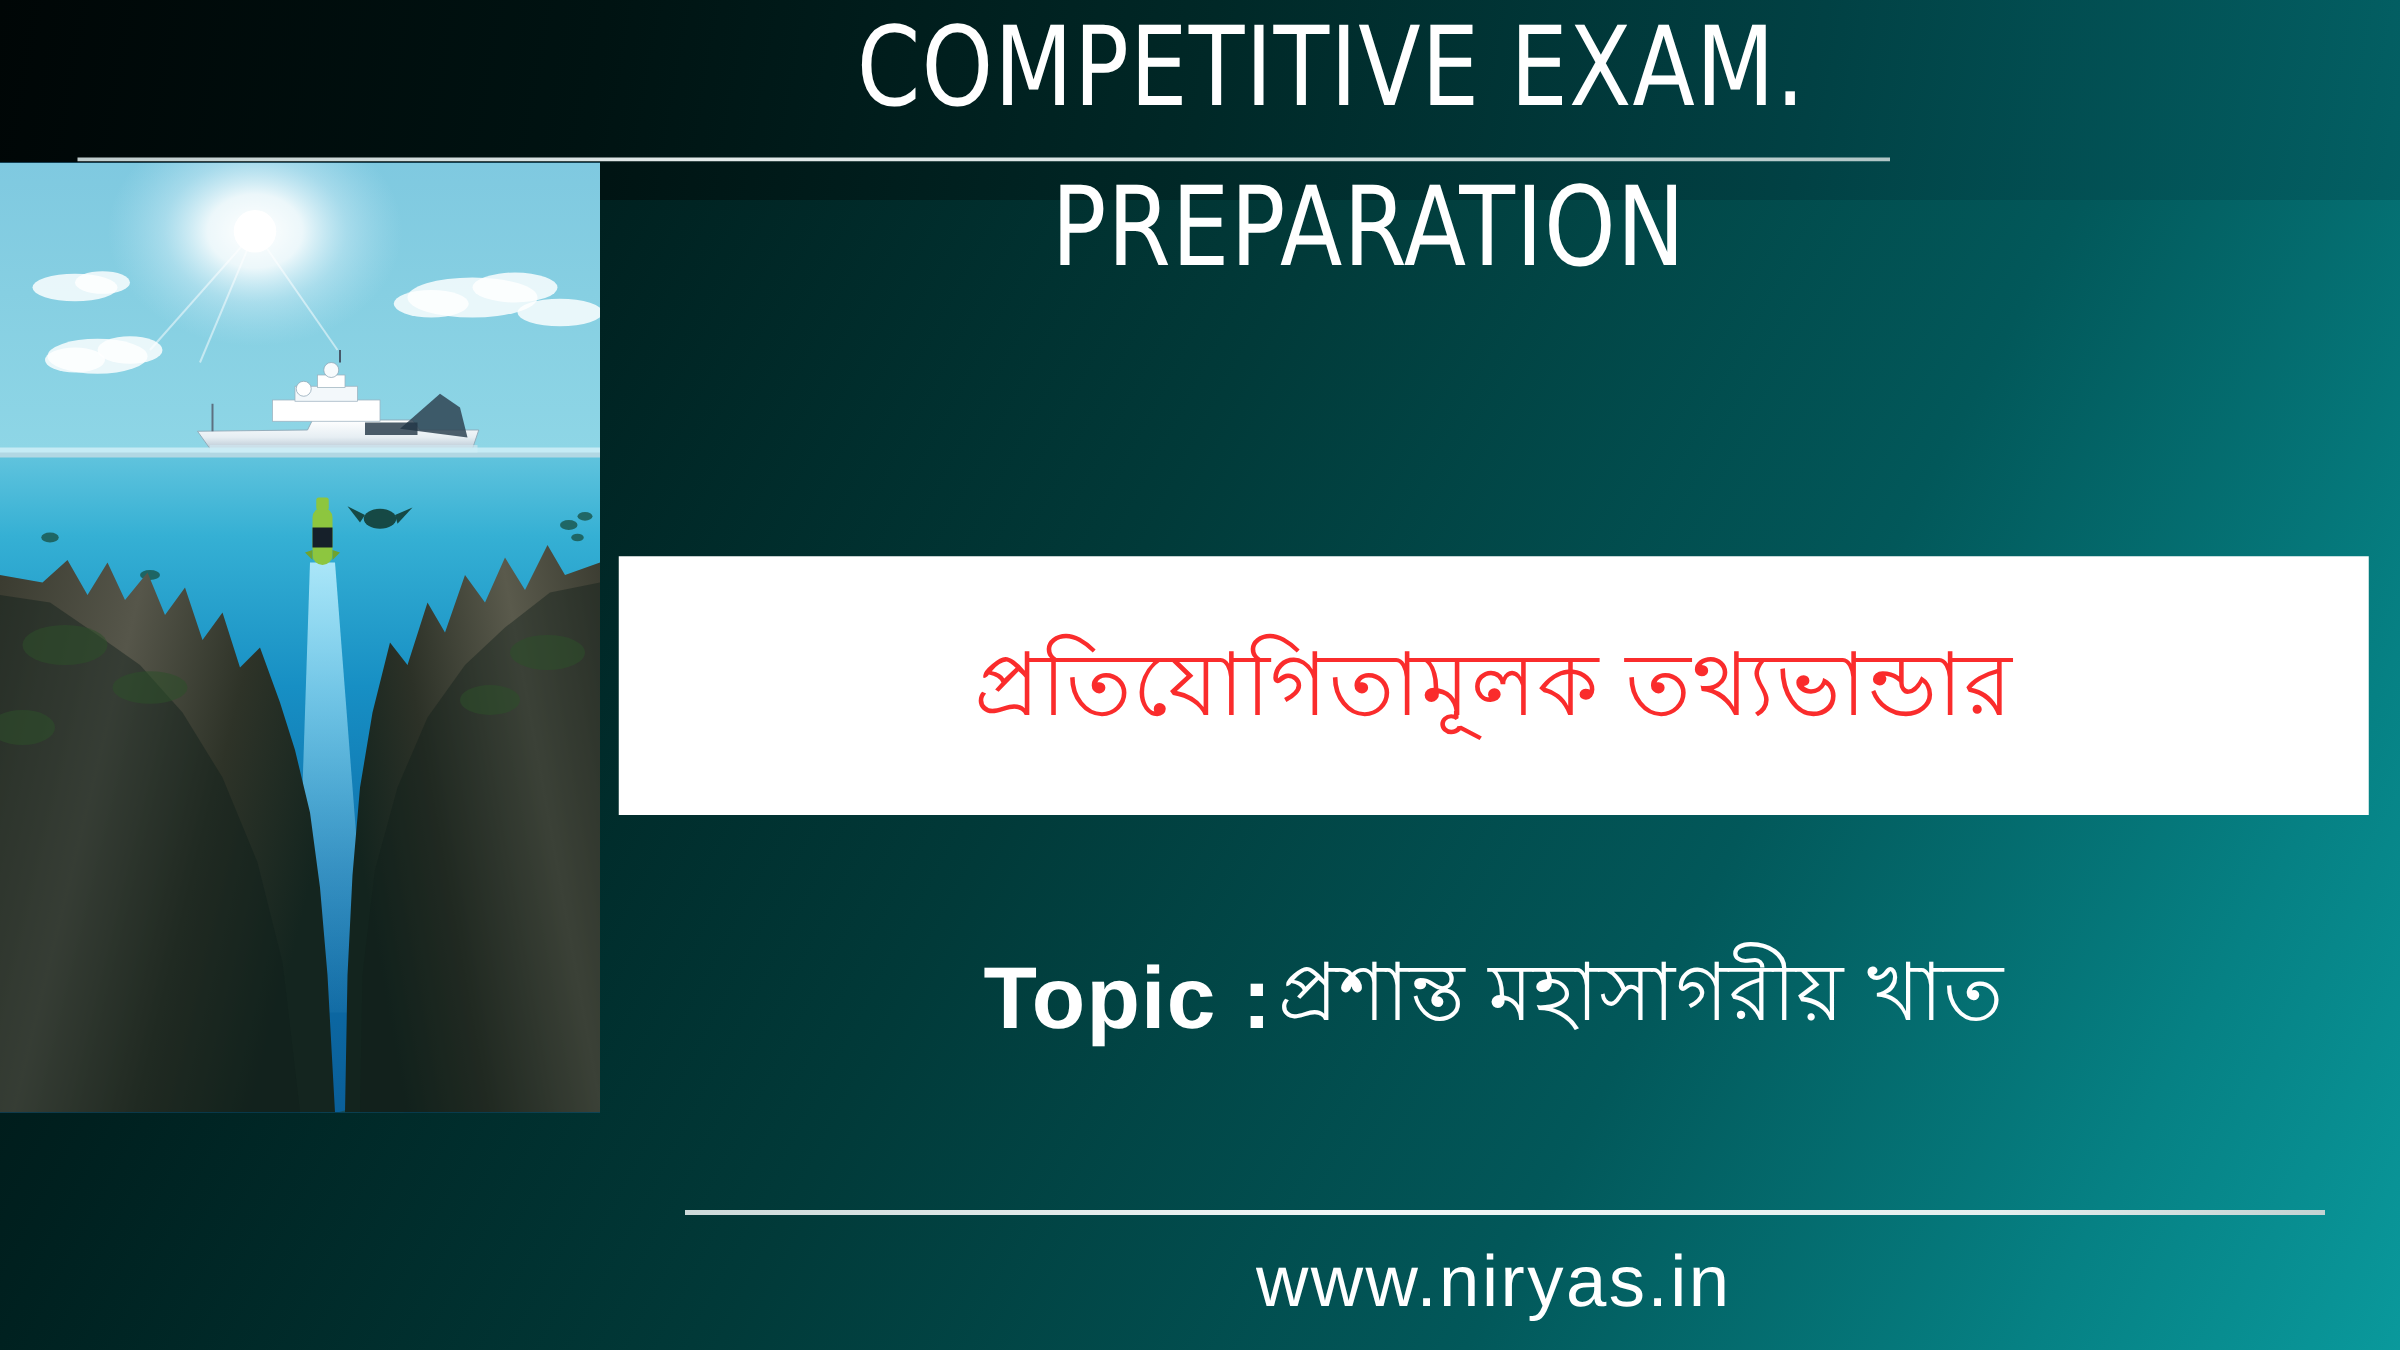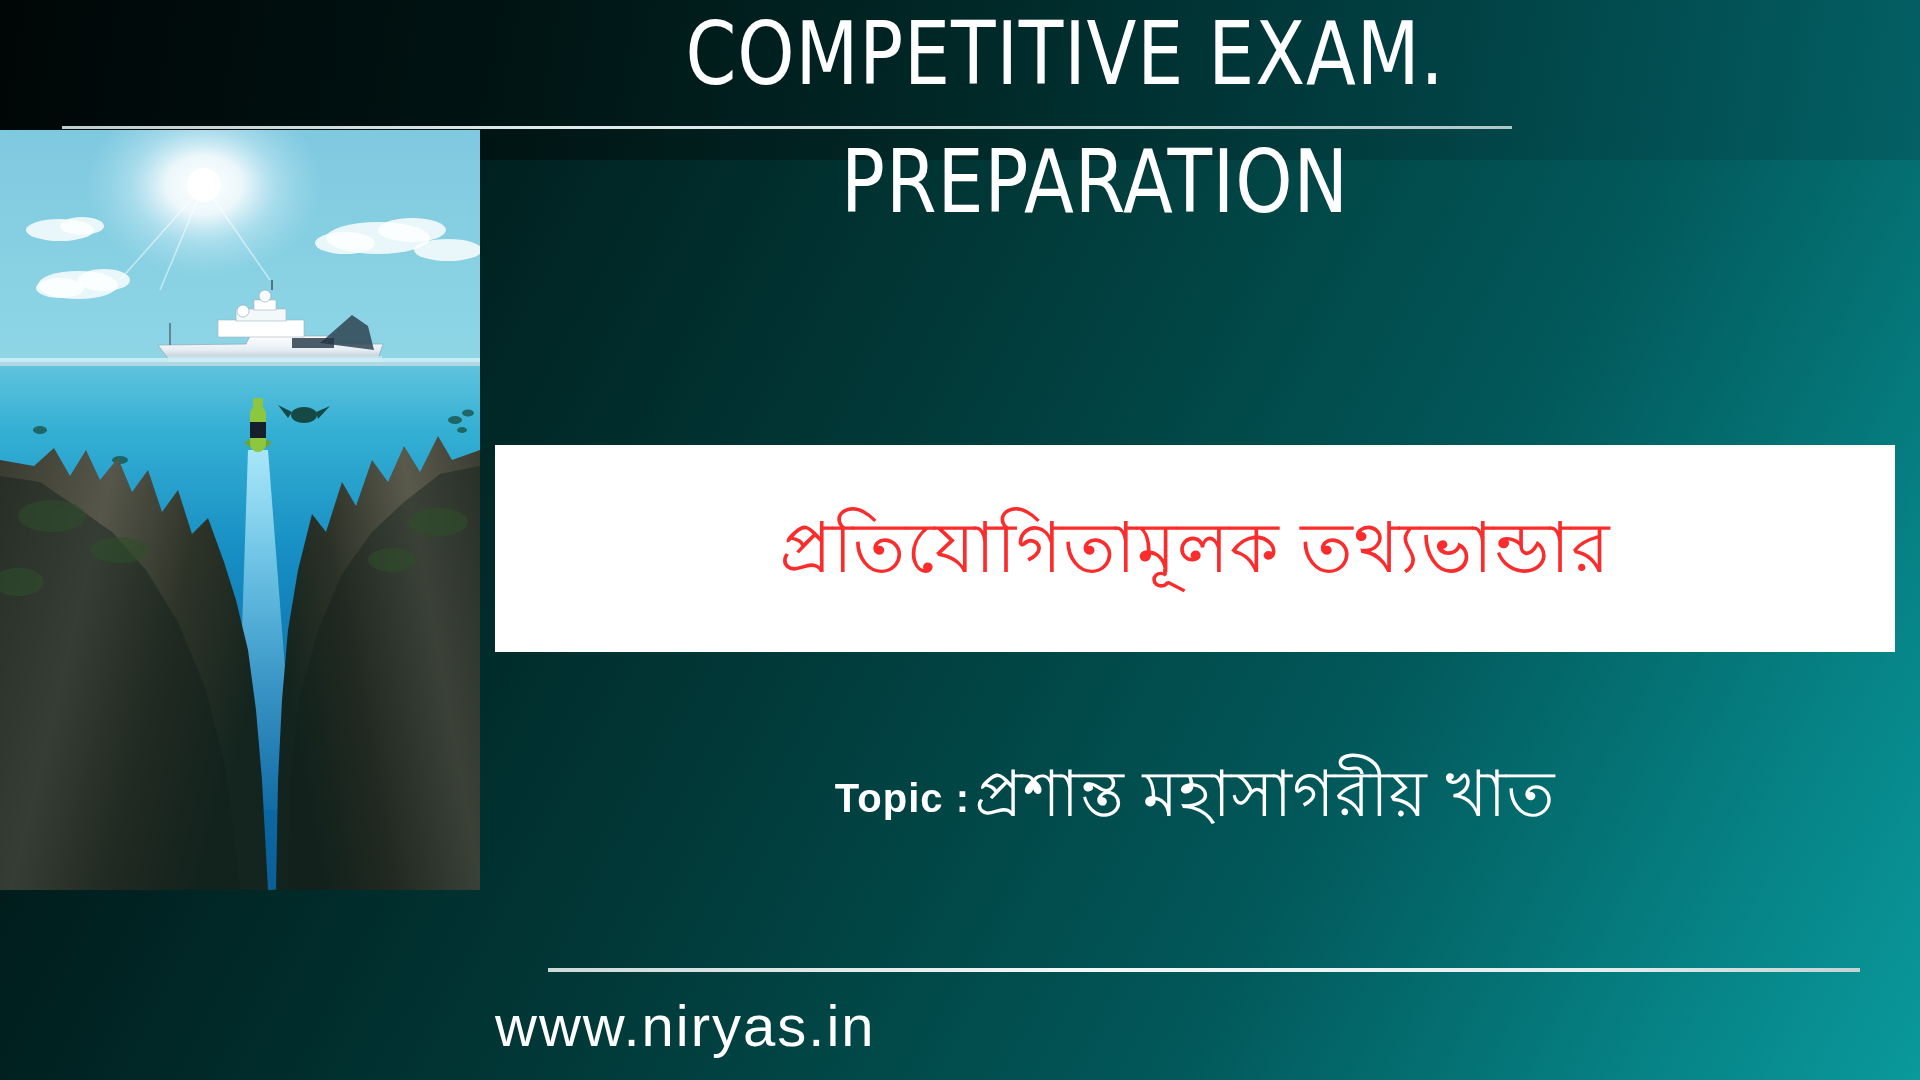--- a/index.html
+++ b/index.html
@@ -107,21 +107,21 @@
   .topic-row {
     position:absolute;
     left:495px; top:745px;
     width:1400px;
     text-align:center;
     color:#ffffff;
     white-space:nowrap;
   }
   .topic-label {
     font-family:"Liberation Sans","DejaVu Sans", sans-serif;
-    font-size:40px;
+    font-size:70px;
     font-weight:700;
     letter-spacing:1px;
     vertical-align:middle;
   }
   .topic-value {
     font-family:"Liberation Sans","DejaVu Sans", sans-serif;
     font-size:64px;
     font-weight:400;
     letter-spacing:0.5px;
     vertical-align:middle;
@@ -132,20 +132,21 @@
   .rule-bottom {
     position:absolute;
     left:548px; top:968px;
     width:1312px; height:4px;
     background:linear-gradient(90deg,#cdd9d9 0%,#f2f7f7 40%,#e4eeee 80%,#c3d2d2 100%);
   }
   .footer-url {
     position:absolute;
     left:495px; top:992px;
     width:1400px;
+    text-align:center;
     color:#ffffff;
     font-family:"Liberation Sans","DejaVu Sans", sans-serif;
     font-size:58px;
     letter-spacing:2px;
     white-space:nowrap;
   }
 </style>
 </head>
 <body>
 

